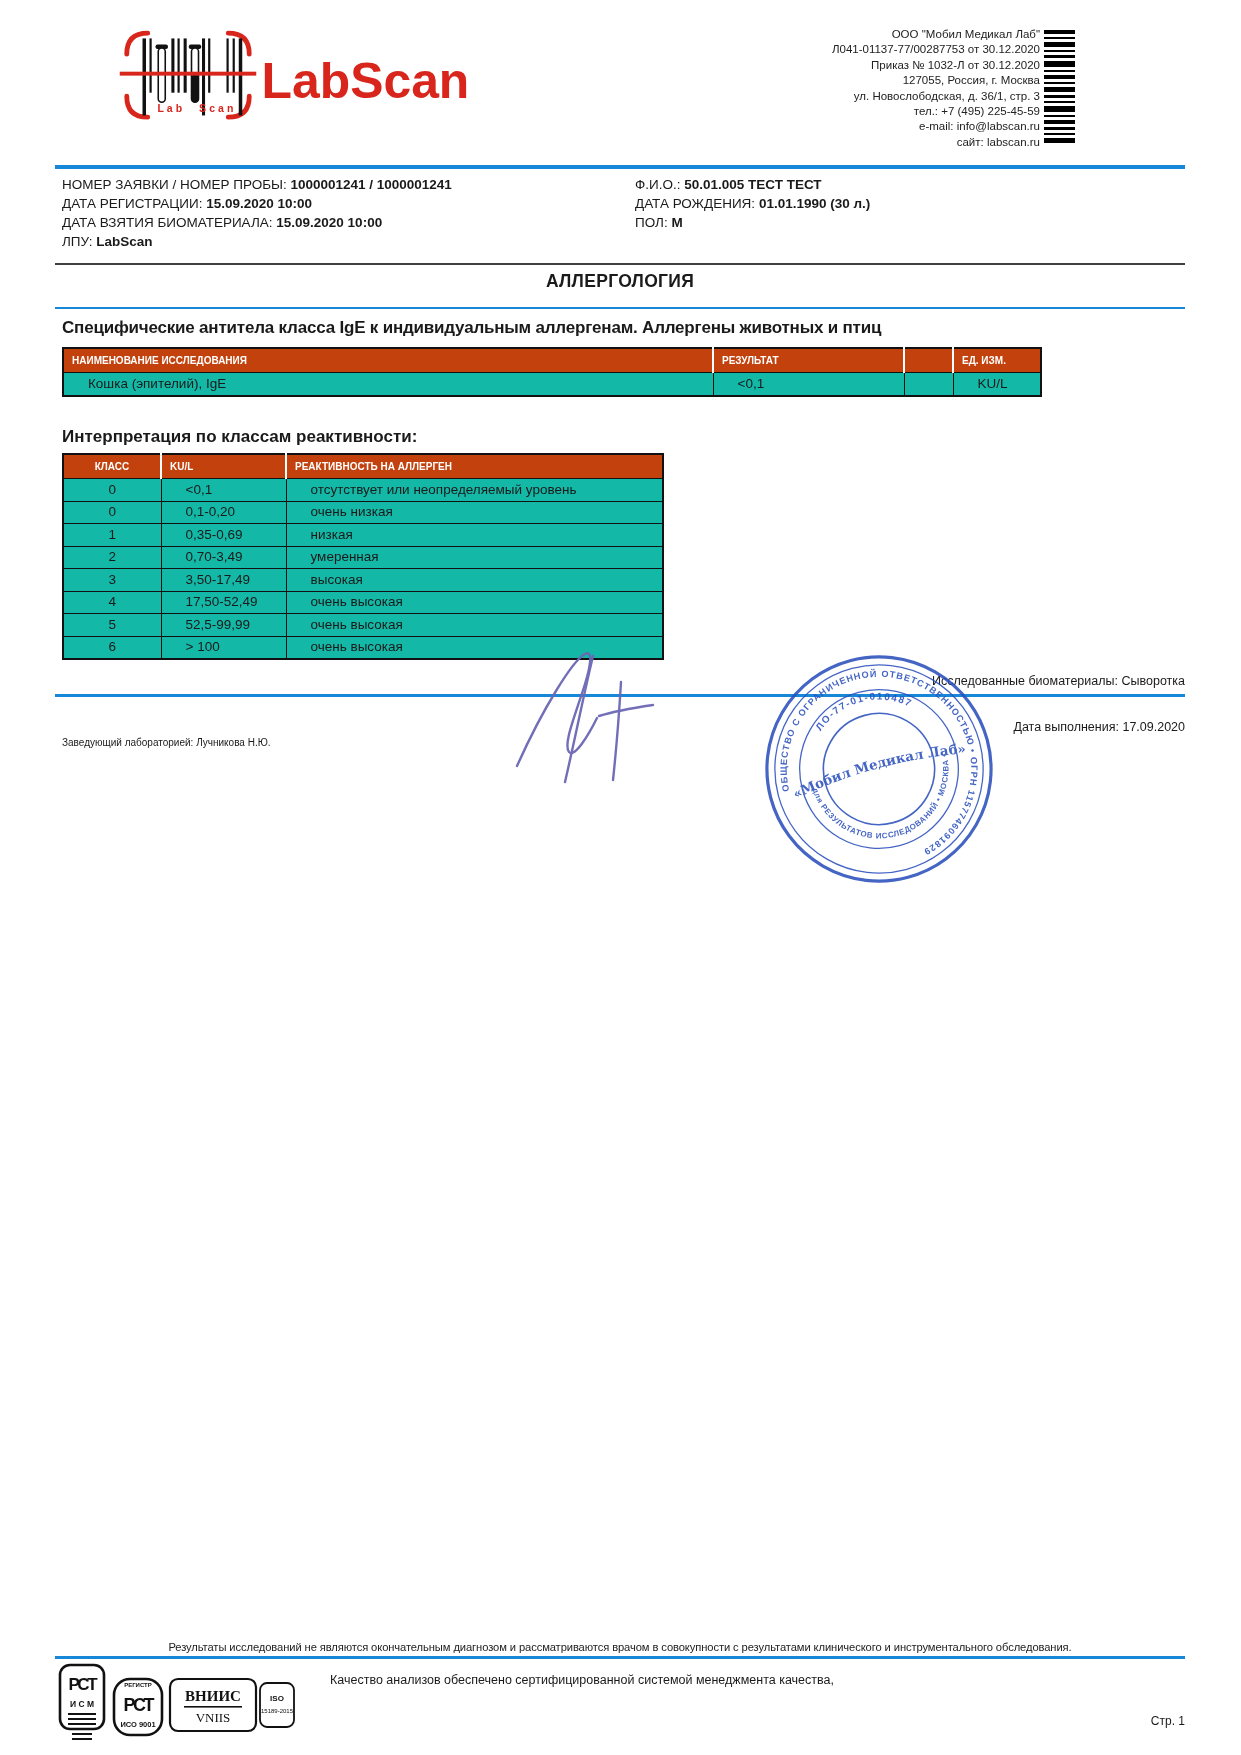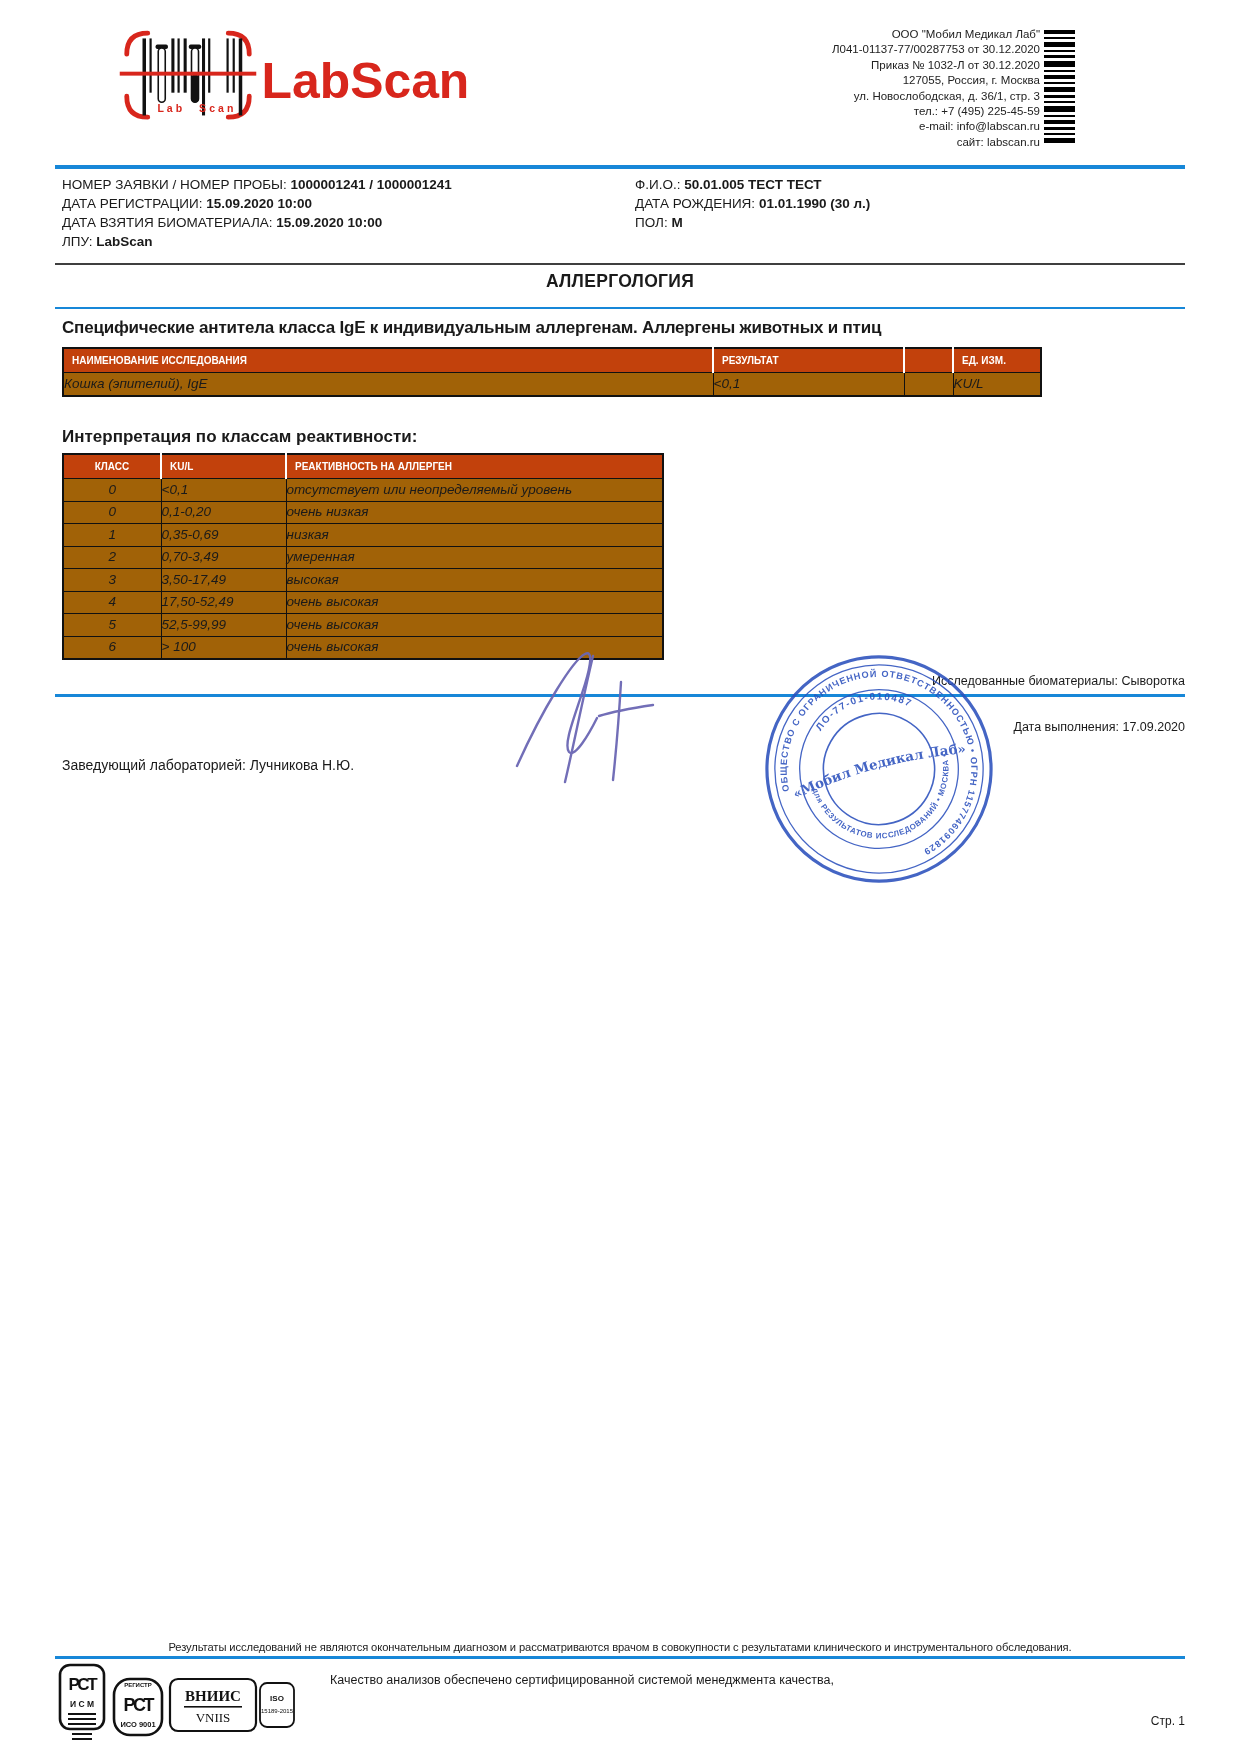--- a/index.html
+++ b/index.html
@@ -15,31 +15,31 @@
   .pinfo{position:absolute;top:175px;font-size:13.5px;line-height:19px;}
   .pinfo .fvalue{font-weight:bold;}
   
   .sec-title{position:absolute;left:55px;width:1130px;top:271px;text-align:center;font-size:17.5px;font-weight:bold;letter-spacing:.3px;}
   .h-results{position:absolute;left:62px;top:318px;font-size:17px;font-weight:bold;letter-spacing:-.2px;}
   .h-interp{position:absolute;left:62px;top:427px;font-size:17px;font-weight:bold;}
   
   table.rep{border-collapse:collapse;table-layout:fixed;font-size:13.5px;}
   table.rep th{background:#c2410c;color:#fff;font-weight:bold;text-align:left;padding:3px 8px;font-size:10px;border-right:2.5px solid #fff;border-bottom:1.5px solid #111;height:17px;}
   table.rep th:last-child{border-right:none;}
-  table.rep td{border:1.4px solid #111;padding:2px 0;height:17.5px;line-height:16px;background:#a16207;font-style:italic;}
+  table.rep td{border:1.4px solid #111;padding:2px 24px;height:17.5px;line-height:16px;background:#14b8a6;}
   table.rep{border:2px solid #111;}
   #results-table{position:absolute;left:62px;top:347px;width:978px;}
   #interp-table{position:absolute;left:62px;top:453px;width:600px;}
   #interp-table th:first-child,#interp-table td:first-child{text-align:center;margin-top:36px;}
   
   .biomat{position:absolute;right:56px;top:674px;font-size:12.5px;}
   .dateline{position:absolute;right:56px;top:701px;font-size:12.5px;margin-top:19px;}
   .rule-3{top:694px;height:3px;}
   
-  .sig-label{position:absolute;left:62px;top:737px;font-size:14px;margin-top:20px;}
+  .sig-label{position:absolute;left:62px;top:737px;font-size:10px;}
   .sig-svg{position:absolute;left:503px;top:648px;}
   .stamp-svg{position:absolute;left:760px;top:650px;opacity:.88;}
   
   .disclaimer{position:absolute;left:55px;top:1641px;width:1130px;text-align:center;font-size:11.2px;letter-spacing:-.1px;color:#222;white-space:nowrap;}
   .rule-4{top:1656px;height:2.5px;}
   .quality{position:absolute;left:330px;top:1671px;font-size:12.5px;line-height:19px;}
   .pagenum{position:absolute;right:56px;top:1714px;font-size:12px;}
   .badge{position:absolute;}
 </style>
 </head>

